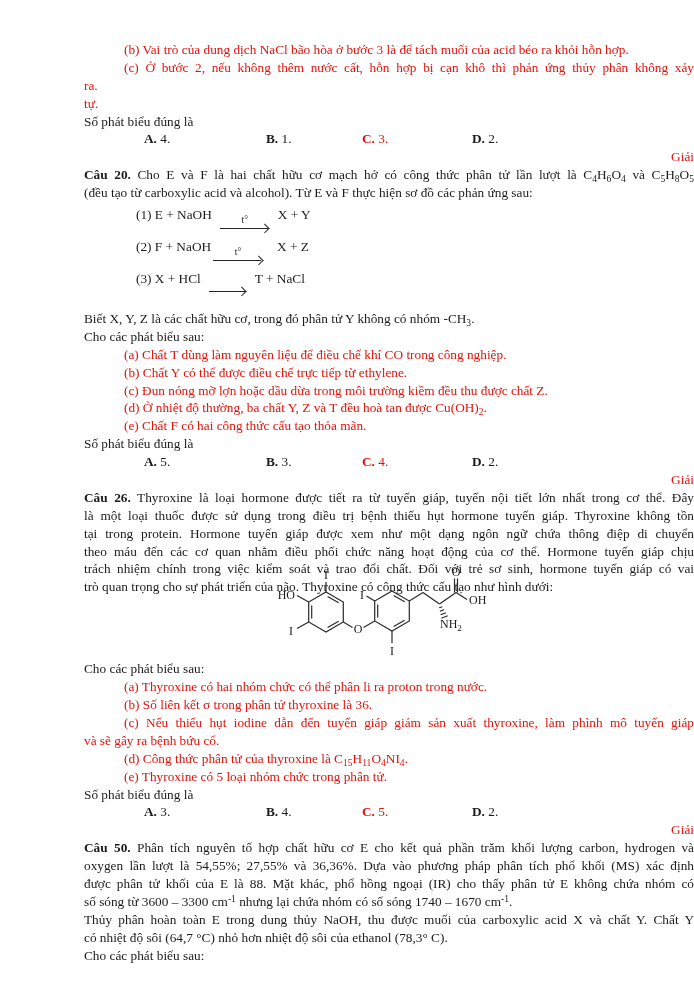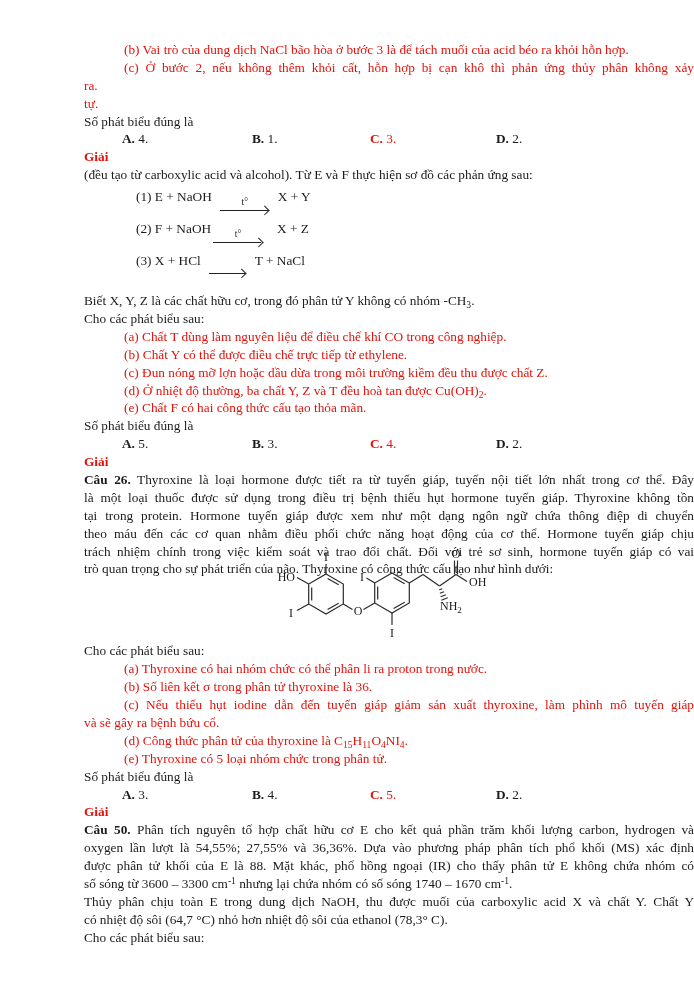--- a/index.html
+++ b/index.html
@@ -4,28 +4,28 @@
 <style>
   html,body{margin:0;padding:0;background:#ffffff;}
   body{width:694px;height:982px;overflow:hidden;
        font-family:"Liberation Serif","DejaVu Serif",serif;
        font-size:13.3px;color:#1b1b1b;}
   .page{padding:41px 29px 0 84px;width:610px;position:relative;}
   .ln{height:17.9px;line-height:17.9px;white-space:normal;}
   .ind{text-indent:40px;}
   .red{color:#e3120b;}
   .j{text-align:justify;text-align-last:justify;}
-  .ctr{text-align:left;font-weight:bold;color:#e3120b;}
+  .ctr{text-align:right;font-weight:normal;color:#e3120b;}
   b{font-weight:bold;}
   sub{font-size:0.72em;vertical-align:-0.28em;line-height:0;}
   sup{font-size:0.72em;vertical-align:0.45em;line-height:0;}
   .opts{position:relative;height:17.9px;line-height:17.9px;}
   .opt{position:absolute;top:0;}
   .opt b{font-weight:bold;}
-  .o1{left:38px}.o2{left:168px}.o3{left:286px}.o4{left:412px}
+  .o1{left:60px}.o2{left:182px}.o3{left:278px}.o4{left:388px}
   
   .eqs{margin-top:4px;margin-bottom:20px;}
   .eq{margin:0 0 12px 52px;line-height:18px;height:20px;white-space:nowrap;}
   .rxn{display:inline-flex;flex-direction:column;align-items:center;
        vertical-align:-4px;margin-left:8px;}
   .eq:nth-of-type(2) .rxn{margin-left:2px;}
   .cond{font-style:normal;font-size:9.5px;line-height:8px;height:8px;}
   .shaft{display:block;width:50px;height:9px;position:relative;}
   .eq:nth-of-type(3) .shaft{width:38px;}
   .shaft::before{content:"";position:absolute;left:0;right:2px;top:4px;
@@ -37,32 +37,33 @@
   .figure{height:64px;position:relative;}
   .figure svg{position:absolute;left:135px;top:-30px;}
   .figure text{font-family:"Liberation Serif","DejaVu Serif",serif;font-size:12px;fill:#1a1a1a;}
 </style>
 </head>
 <body>
 
 <div class="page">
 
   <div class="ln ind red">(b) Vai trò của dung dịch NaCl bão hòa ở bước 3 là để tách muối của acid béo ra khỏi hỗn hợp.</div>
-  <div class="ln ind red j">(c) Ở bước 2, nếu không thêm khỏi cất, hỗn hợp bị cạn khô thì phản ứng thủy phân không xảy</div>
+  <div class="ln ind red j">(c) Ở bước 2, nếu không thêm nước cất, hỗn hợp bị cạn khô thì phản ứng thủy phân không xảy</div>
   <div class="ln red">ra.</div>
   <div class="ln red">tự.</div>
   <div class="ln">Số phát biểu đúng là</div>
   <div class="opts">
     <span class="opt o1"><b>A.</b> <span>4.</span></span>
     <span class="opt o2"><b>B.</b> <span>1.</span></span>
     <span class="opt o3 red"><b>C.</b> <span>3.</span></span>
     <span class="opt o4"><b>D.</b> <span>2.</span></span>
   </div>
   <div class="ln ctr">Giải</div>
 
+  <div class="ln j"><b>Câu 20.</b> Cho E và F là hai chất hữu cơ mạch hở có công thức phân tử lần lượt là C<sub>4</sub>H<sub>6</sub>O<sub>4</sub> và C<sub>5</sub>H<sub>8</sub>O<sub>5</sub></div>
   <div class="ln">(đều tạo từ carboxylic acid và alcohol). Từ E và F thực hiện sơ đồ các phản ứng sau:</div>
 
   <div class="eqs">
     <div class="eq">
       <span>(1) E + NaOH</span><span class="rxn">
           <i class="cond">t°</i>
           <i class="shaft"></i>
         </span><span class="rhs1">X + Y</span>
     </div>
     <div class="eq">
@@ -164,17 +165,17 @@
     <span class="opt o2"><b>B.</b> <span>4.</span></span>
     <span class="opt o3 red"><b>C.</b> <span>5.</span></span>
     <span class="opt o4"><b>D.</b> <span>2.</span></span>
   </div>
   <div class="ln ctr">Giải</div>
 
   <div class="ln j"><b>Câu 50.</b> Phân tích nguyên tố hợp chất hữu cơ E cho kết quả phần trăm khối lượng carbon, hydrogen và</div>
   <div class="ln j">oxygen lần lượt là 54,55%; 27,55% và 36,36%. Dựa vào phương pháp phân tích phổ khối (MS) xác định</div>
   <div class="ln j">được phân tử khối của E là 88. Mặt khác, phổ hồng ngoại (IR) cho thấy phân tử E không chứa nhóm có</div>
   <div class="ln">số sóng từ 3600 – 3300 cm<sup>-1</sup> nhưng lại chứa nhóm có số sóng 1740 – 1670 cm<sup>-1</sup>.</div>
-  <div class="ln j">Thủy phân chịu toàn E trong dung dịch NaOH, thu được muối của carboxylic acid X và chất Y. Chất Y</div>
+  <div class="ln j">Thủy phân hoàn toàn E trong dung thủy NaOH, thu được muối của carboxylic acid X và chất Y. Chất Y</div>
   <div class="ln">có nhiệt độ sôi (64,7 °C) nhỏ hơn nhiệt độ sôi của ethanol (78,3° C).</div>
   <div class="ln">Cho các phát biểu sau:</div>
 
 </div>
 
 </body></html>

